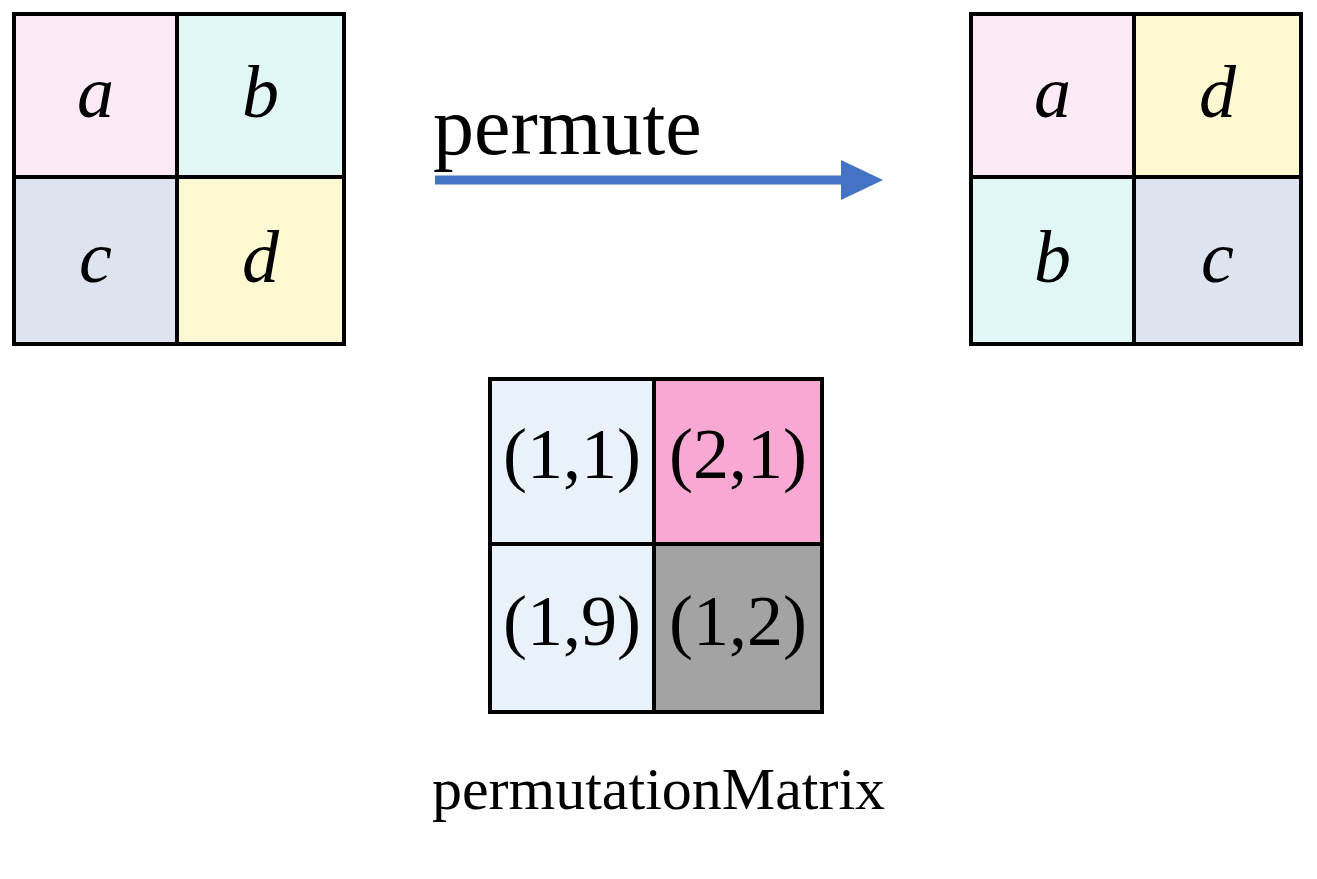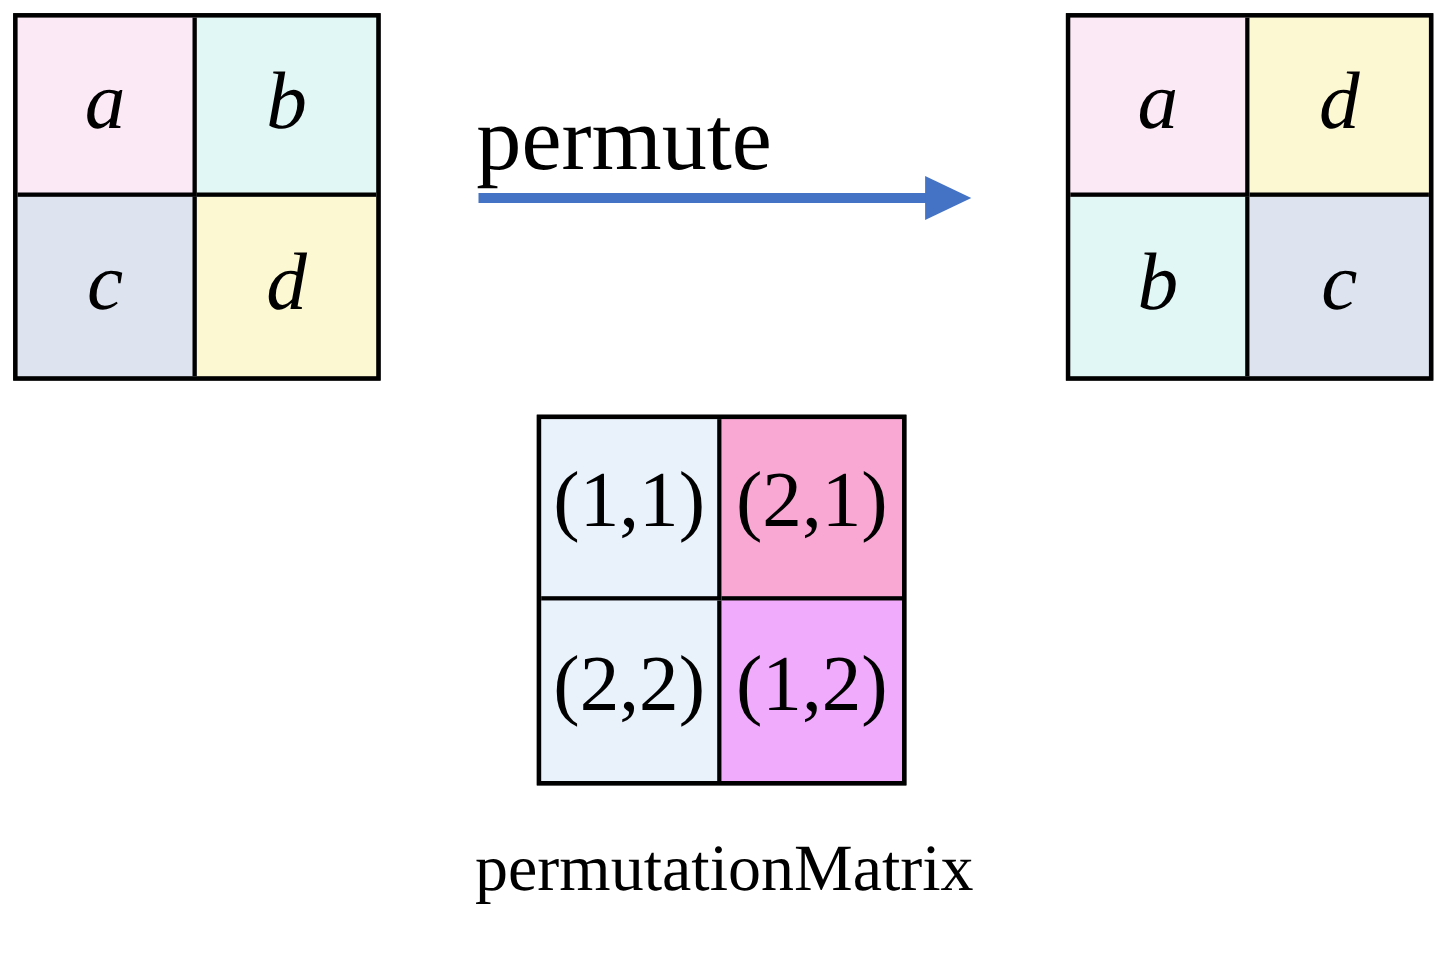--- a/index.html
+++ b/index.html
@@ -128,22 +128,22 @@
   </div>
 
   <div class="matrix" id="permutation-matrix">
     <div class="cell" style="background: rgb(233, 241, 250);">
       <span class="coord-label">(1,1)</span>
     </div>
     <div class="cell" style="background: #f9a8d4;">
       <span class="coord-label">(2,1)</span>
     </div>
     <div class="cell" style="background: rgb(233, 241, 250);">
-      <span class="coord-label">(2,2)</span>
+      <span class="coord-label">(1,9)</span>
     </div>
-    <div class="cell" style="background: #f0abfc;">
+    <div class="cell" style="background: #a3a3a3;">
       <span class="coord-label">(1,2)</span>
     </div>
   </div>
 
   <div id="caption">permutationMatrix</div>
 
 </div>
 
 </body></html>

